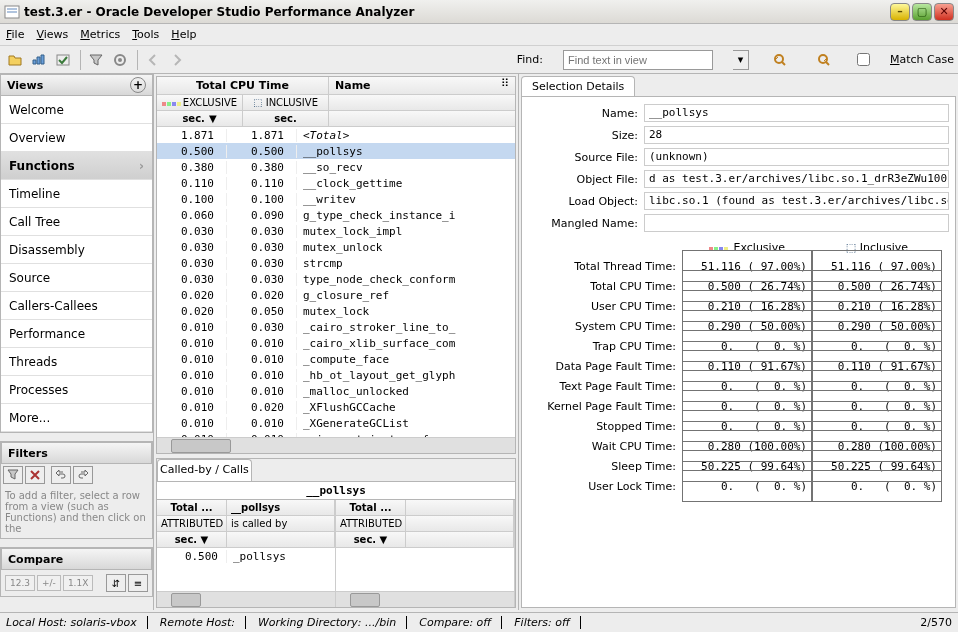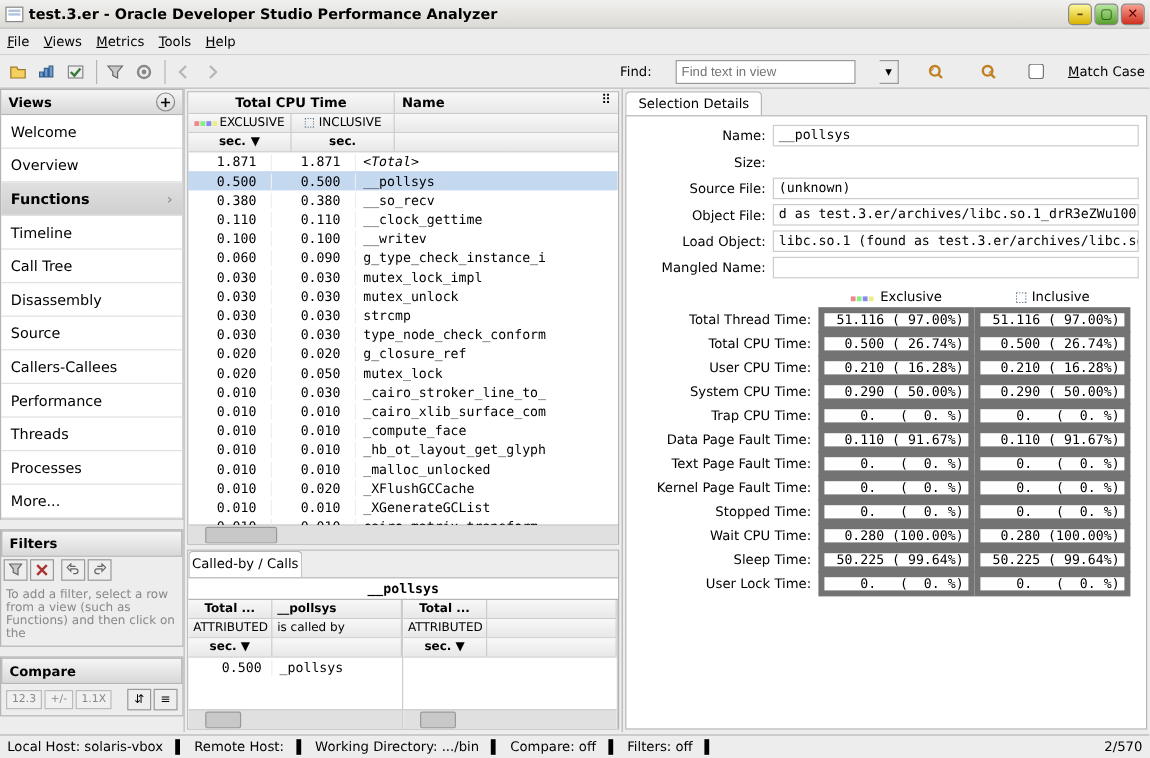--- a/index.html
+++ b/index.html
@@ -64,23 +64,23 @@
 .sel-tab { display: inline-block; padding: 3px 10px; border: 1px solid #b5b5b5; border-bottom: none; background: #fff; border-radius: 4px 4px 0 0; font-size: 11px; }
 .sel-body { flex: 1; background: #fff; border: 1px solid #b5b5b5; padding: 6px; overflow: auto; }
 .sel-row { display: flex; align-items: center; margin-bottom: 2px; height: 20px; }
 .sel-label { width: 116px; text-align: right; padding-right: 6px; font-size: 11px; }
 .sel-val { flex: 1; height: 18px; border: 1px solid #ccc; padding: 1px 4px; font-family: "DejaVu Sans Mono", monospace; font-size: 11px; background: #fff; overflow: hidden; white-space: nowrap; }
 .metrics-header { display: flex; margin-top: 8px; margin-bottom: 2px; }
 .mh-label { width: 154px; }
 .mh-excl, .mh-incl { width: 130px; text-align: center; font-size: 11px; font-weight: normal; }
 .metric-row { display: flex; align-items: center; height: 20px; }
 .mr-label { width: 154px; text-align: right; padding-right: 6px; font-size: 11px; }
-.mr-val { width: 130px; height: 21px; border: 5px solid #737373; font-family: "DejaVu Sans Mono", monospace; font-size: 11px; text-align: right; padding: 0 4px; display: flex; justify-content: flex-end; align-items: center; white-space: pre; }
+.mr-val { width: 130px; height: 32px; border: 1px solid #737373; font-family: "DejaVu Sans Mono", monospace; font-size: 11px; text-align: right; padding: 0 4px; display: flex; justify-content: flex-end; align-items: center; white-space: pre; }
 .statusbar { height: 20px; background: #ededed; border-top: 1px solid #b5b5b5; display: flex; align-items: center; padding: 0 6px; font-size: 11px; gap: 12px; position:absolute; bottom:0; left:0; right:0; }
-.statusbar .sb-item { border-right: 4px solid #000000; padding-right: 10px; }
+.statusbar .sb-item { border-right: 1px solid #000000; padding-right: 10px; font-style: italic; }
 .statusbar .sb-right { margin-left: auto; }
 .squares { display:inline-flex; gap:1px; margin-right:2px;}
 .sq { width:4px; height:4px; }
 svg { display: block; }
 </style>
 </head>
 <body>
 
 <div class="titlebar">
   <span class="icon">
@@ -424,20 +424,21 @@
   <div class="right-panel">
     <div><div class="sel-tab">Selection Details</div></div>
     <div class="sel-body">
       <div id="sel-fields">
           <div class="sel-row">
             <div class="sel-label">Name:</div>
             <div class="sel-val">__pollsys</div>
           </div>
           <div class="sel-row">
             <div class="sel-label">Size:</div>
+            <div class="sel-val">28</div>
           </div>
           <div class="sel-row">
             <div class="sel-label">Source File:</div>
             <div class="sel-val">(unknown)</div>
           </div>
           <div class="sel-row">
             <div class="sel-label">Object File:</div>
             <div class="sel-val">d as test.3.er/archives/libc.so.1_drR3eZWu100)</div>
           </div>
           <div class="sel-row">

